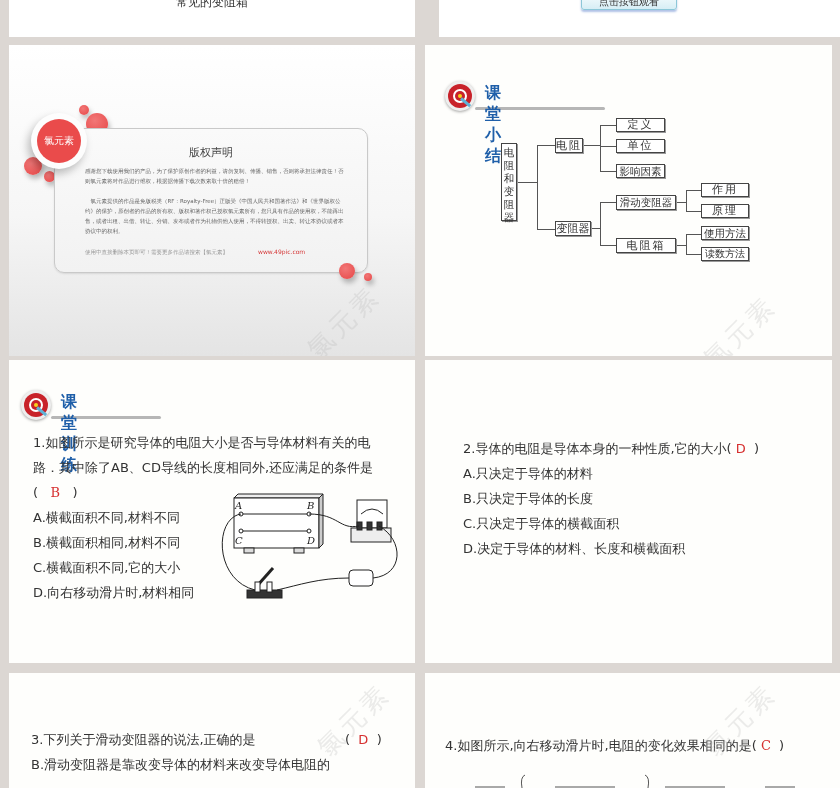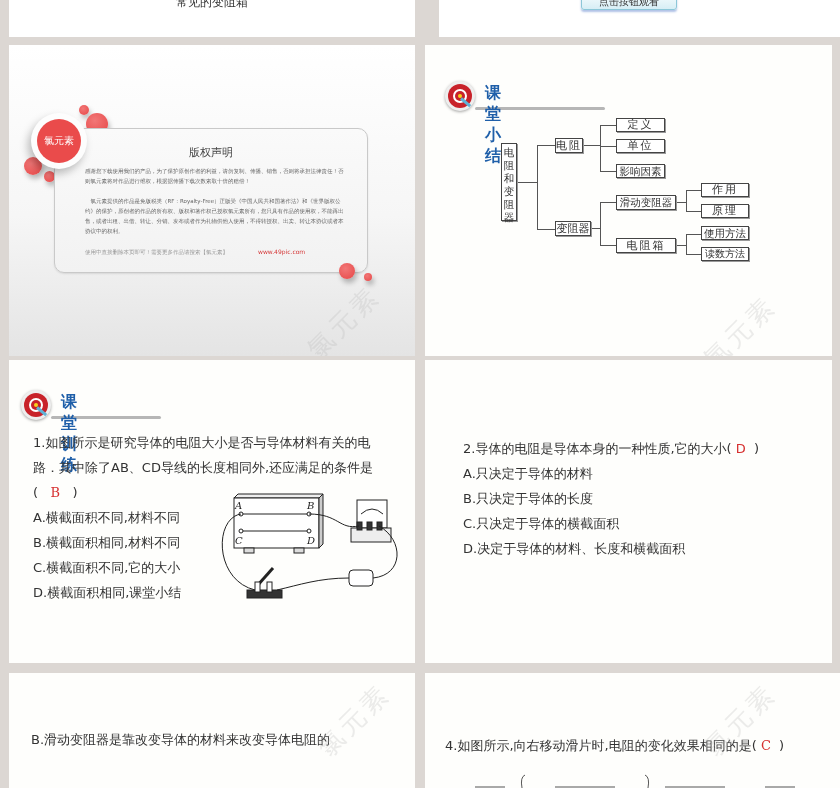--- a/index.html
+++ b/index.html
@@ -161,21 +161,21 @@
     <div>1.如图所示是研究导体的电阻大小是否与导体材料有关的电</div>
     <div>路．其中除了AB、CD导线的长度相同外,还应满足的条件是</div>
     <div>
       <span>(</span>&nbsp;&nbsp;
       <span class="ans">B</span>&nbsp;&nbsp;
       <span>)</span>
     </div>
     <div>A.横截面积不同,材料不同</div>
     <div>B.横截面积相同,材料不同</div>
     <div>C.横截面积不同,它的大小</div>
-    <div>D.横截面积相同,课堂小结</div>
+    <div>D.向右移动滑片时,材料相同</div>
   </div>
 
   <svg style="position:absolute;left:200px;top:130px;" width="200" height="120" viewBox="0 0 200 120">
     <g fill="none" stroke="#222" stroke-width="1">
       <polygon points="25,8 110,8 114,4 29,4" fill="#eee"></polygon>
       <rect x="25" y="8" width="85" height="50" fill="#fff"></rect>
       <polygon points="110,8 114,4 114,54 110,58" fill="#ccc"></polygon>
       <line x1="32" y1="24" x2="100" y2="24"></line>
       <line x1="32" y1="41" x2="100" y2="41"></line>
       <circle cx="32" cy="24" r="2" fill="#fff"></circle>
@@ -218,20 +218,26 @@
     </div>
     <div>A.只决定于导体的材料</div>
     <div>B.只决定于导体的长度</div>
     <div>C.只决定于导体的横截面积</div>
     <div>D.决定于导体的材料、长度和横截面积</div>
   </div>
 </div>
 
 <div class="panel p-ll">
   <div class="q" style="left:22px;top:54px;width:370px;">
+    <div style="position:relative;">
+      <span>3.下列关于滑动变阻器的说法,正确的是</span>
+      <span style="position:absolute;left:314px;">
+        <span>(</span>&nbsp;&nbsp;<span class="ans" style="font-family:'DejaVu Sans',sans-serif;">D</span>&nbsp;&nbsp;<span>)</span>
+      </span>
+    </div>
     <div>B.滑动变阻器是靠改变导体的材料来改变导体电阻的</div>
   </div>
   <div class="wm" style="left:300px;top:30px;">氯元素</div>
 </div>
 
 <div class="panel p-lr">
   <div class="q" style="left:20px;top:60px;width:380px;">
     <span>4.如图所示,向右移动滑片时,电阻的变化效果相同的是(</span>
     <span class="ans">C</span>
     &nbsp;<span>)</span>

